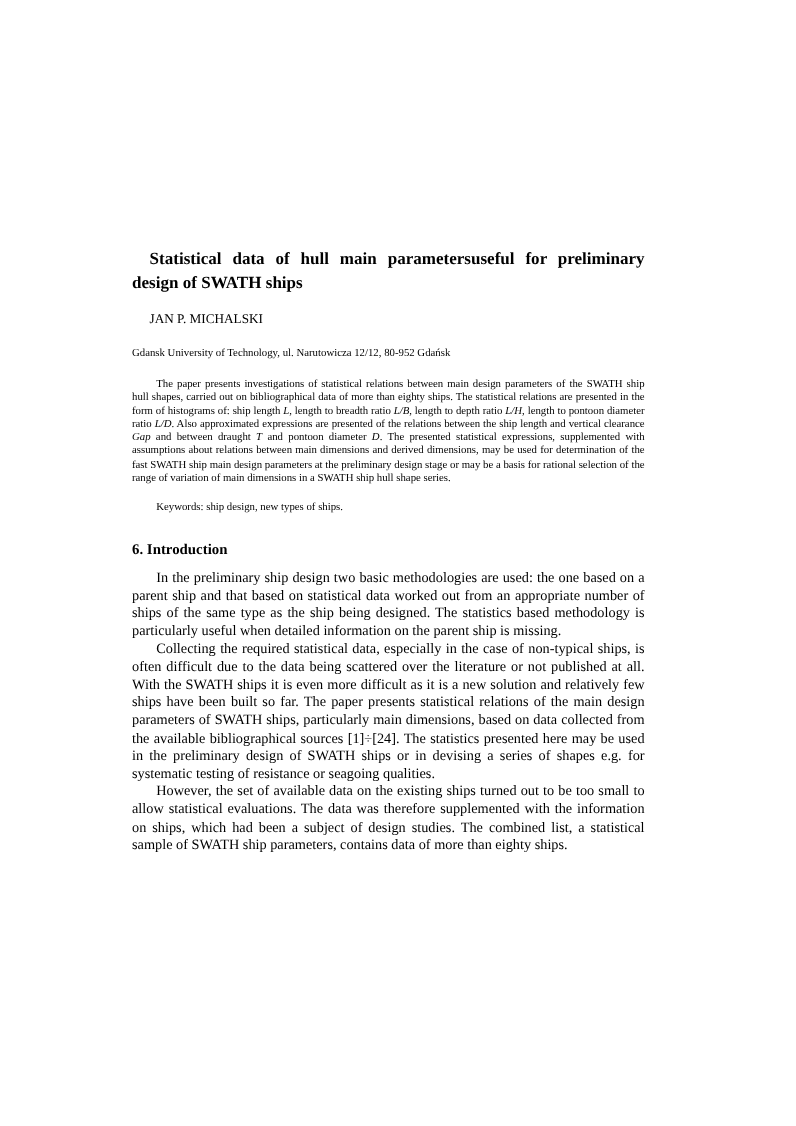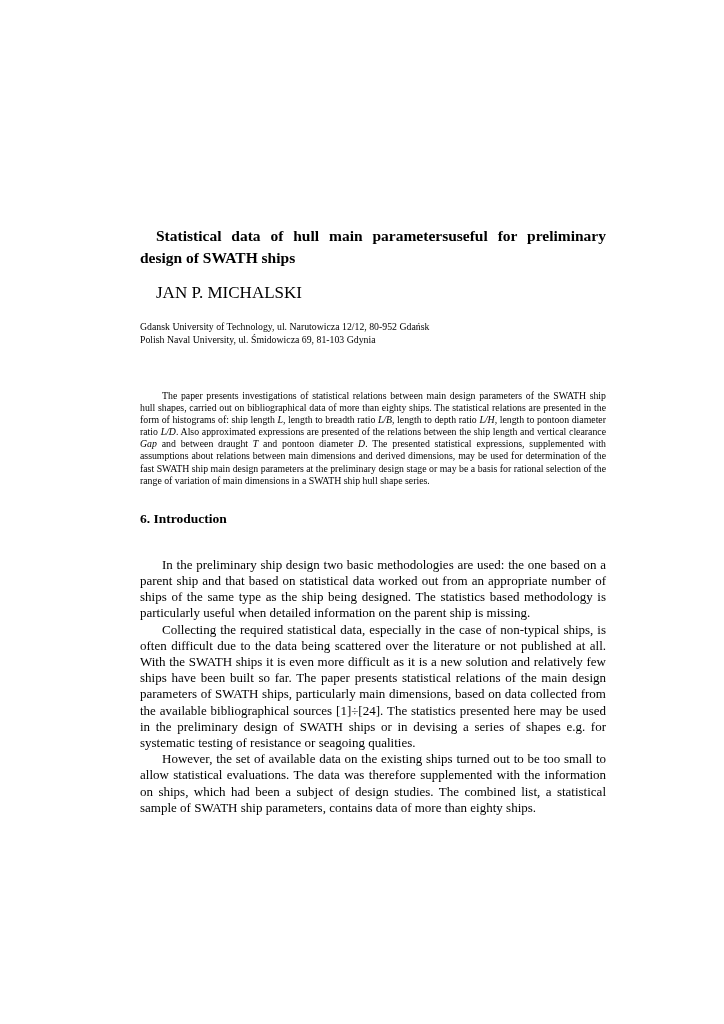--- a/index.html
+++ b/index.html
@@ -11,65 +11,65 @@
     position: relative;
     width: 724px;
     height: 1024px;
     background: #ffffff;
     overflow: hidden;
     font-family: "Liberation Serif", "DejaVu Serif", serif;
     color: #000000;
   }
   .content {
     position: absolute;
-    left: 140px;
+    left: 120px;
     top: 225px;
     width: 466px;
   }
   .paper-title {
     font-size: 15.5px;
     font-weight: bold;
     line-height: 22px;
     text-align: justify;
     text-indent: 16px;
     margin: 0;
   }
   .author {
-    font-size: 17px;
+    font-size: 12px;
     margin: 14px 0 0 0;
     text-indent: 16px;
   }
   .affiliations {
     margin-top: 17px;
     font-size: 9.8px;
     line-height: 13px;
   }
   .abstract {
-    margin-top: 44px;
+    margin-top: 16px;
     font-size: 9.8px;
     line-height: 12.1px;
     text-align: justify;
     text-indent: 22px;
   }
   .abstract i {
     font-style: italic;
   }
   .keywords {
     margin-top: 15px;
     font-size: 9.8px;
     line-height: 12px;
     text-indent: 22px;
   }
   .section-heading {
     margin: 24px 0 0 0;
     font-size: 13.5px;
     font-weight: bold;
   }
   .body-text {
-    margin-top: 30px;
+    margin-top: 9px;
     font-size: 13px;
     line-height: 16.2px;
     text-align: justify;
   }
   .body-text p {
     margin: 0;
     text-indent: 22px;
   }
 </style>
 </head>
@@ -77,25 +77,25 @@
 
 <div class="page">
   <div class="content">
 
     <h1 class="paper-title">Statistical data of hull main parametersuseful for preliminary design of SWATH ships</h1>
 
     <div class="author">JAN P. MICHALSKI</div>
 
     <div class="affiliations">
       <div>Gdansk University of Technology, ul. Narutowicza 12/12, 80-952 Gdańsk</div>
-      <div>Polish Naval University, ul. Śmidowicza 69, 81-103 Gdynia</div>
     </div>
 
     <div class="abstract"><span>The paper presents investigations of statistical relations between main design parameters of the SWATH ship hull shapes, carried out on bibliographical data of more than eighty ships. The statistical relations are presented in the form of histograms of: ship length </span><i>L</i><span>, length to breadth ratio </span><i>L/B</i><span>, length to depth ratio </span><i>L/H</i><span>, length to pontoon diameter ratio </span><i>L/D</i><span>. Also approximated expressions are presented of the relations between the ship length and vertical clearance </span><i>Gap</i><span> and between draught </span><i>T</i><span> and pontoon diameter </span><i>D</i><span>. The presented statistical expressions, supplemented with assumptions about relations between main dimensions and derived dimensions, may be used for determination of the fast SWATH ship main design parameters at the preliminary design stage or may be a basis for rational selection of the range of variation of main dimensions in a SWATH ship hull shape series.</span></div>
 
+    <div class="keywords">Keywords: ship design, new types of ships.</div>
 
     <h2 class="section-heading">6. Introduction</h2>
 
     <div class="body-text">
       <p>In the preliminary ship design two basic methodologies are used: the one based on a parent ship and that based on statistical data worked out from an appropriate number of ships of the same type as the ship being designed. The statistics based methodology is particularly useful when detailed information on the parent ship is missing.</p>
       <p>Collecting the required statistical data, especially in the case of non-typical ships, is often difficult due to the data being scattered over the literature or not published at all. With the SWATH ships it is even more difficult as it is a new solution and relatively few ships have been built so far. The paper presents statistical relations of the main design parameters of SWATH ships, particularly main dimensions, based on data collected from the available bibliographical sources [1]÷[24]. The statistics presented here may be used in the preliminary design of SWATH ships or in devising a series of shapes e.g. for systematic testing of resistance or seagoing qualities.</p>
       <p>However, the set of available data on the existing ships turned out to be too small to allow statistical evaluations. The data was therefore supplemented with the information on ships, which had been a subject of design studies. The combined list, a statistical sample of SWATH ship parameters, contains data of more than eighty ships.</p>
     </div>
 
   </div>

